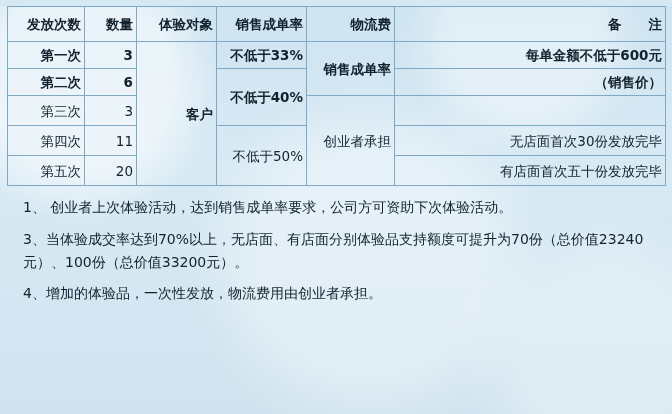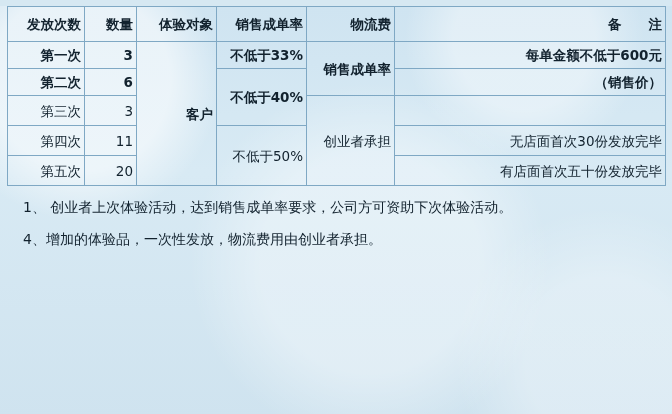--- a/index.html
+++ b/index.html
@@ -121,16 +121,17 @@
       <tr class="r2">
         <td>第五次</td>
         <td>20</td>
         <td>有店面首次五十份发放完毕</td>
       </tr>
     </tbody>
   </table>
 
   <div class="note-wrap">
     <p class="note-line">1、 创业者上次体验活动，达到销售成单率要求，公司方可资助下次体验活动。</p>
+    <p class="note-line">3、当体验成交率达到70%以上，无店面、有店面分别体验品支持额度可提升为70份（总价值23240元）、100份（总价值33200元）。</p>
     <p class="note-line">4、增加的体验品，一次性发放，物流费用由创业者承担。</p>
   </div>
 
 </div>
 
 </body></html>

